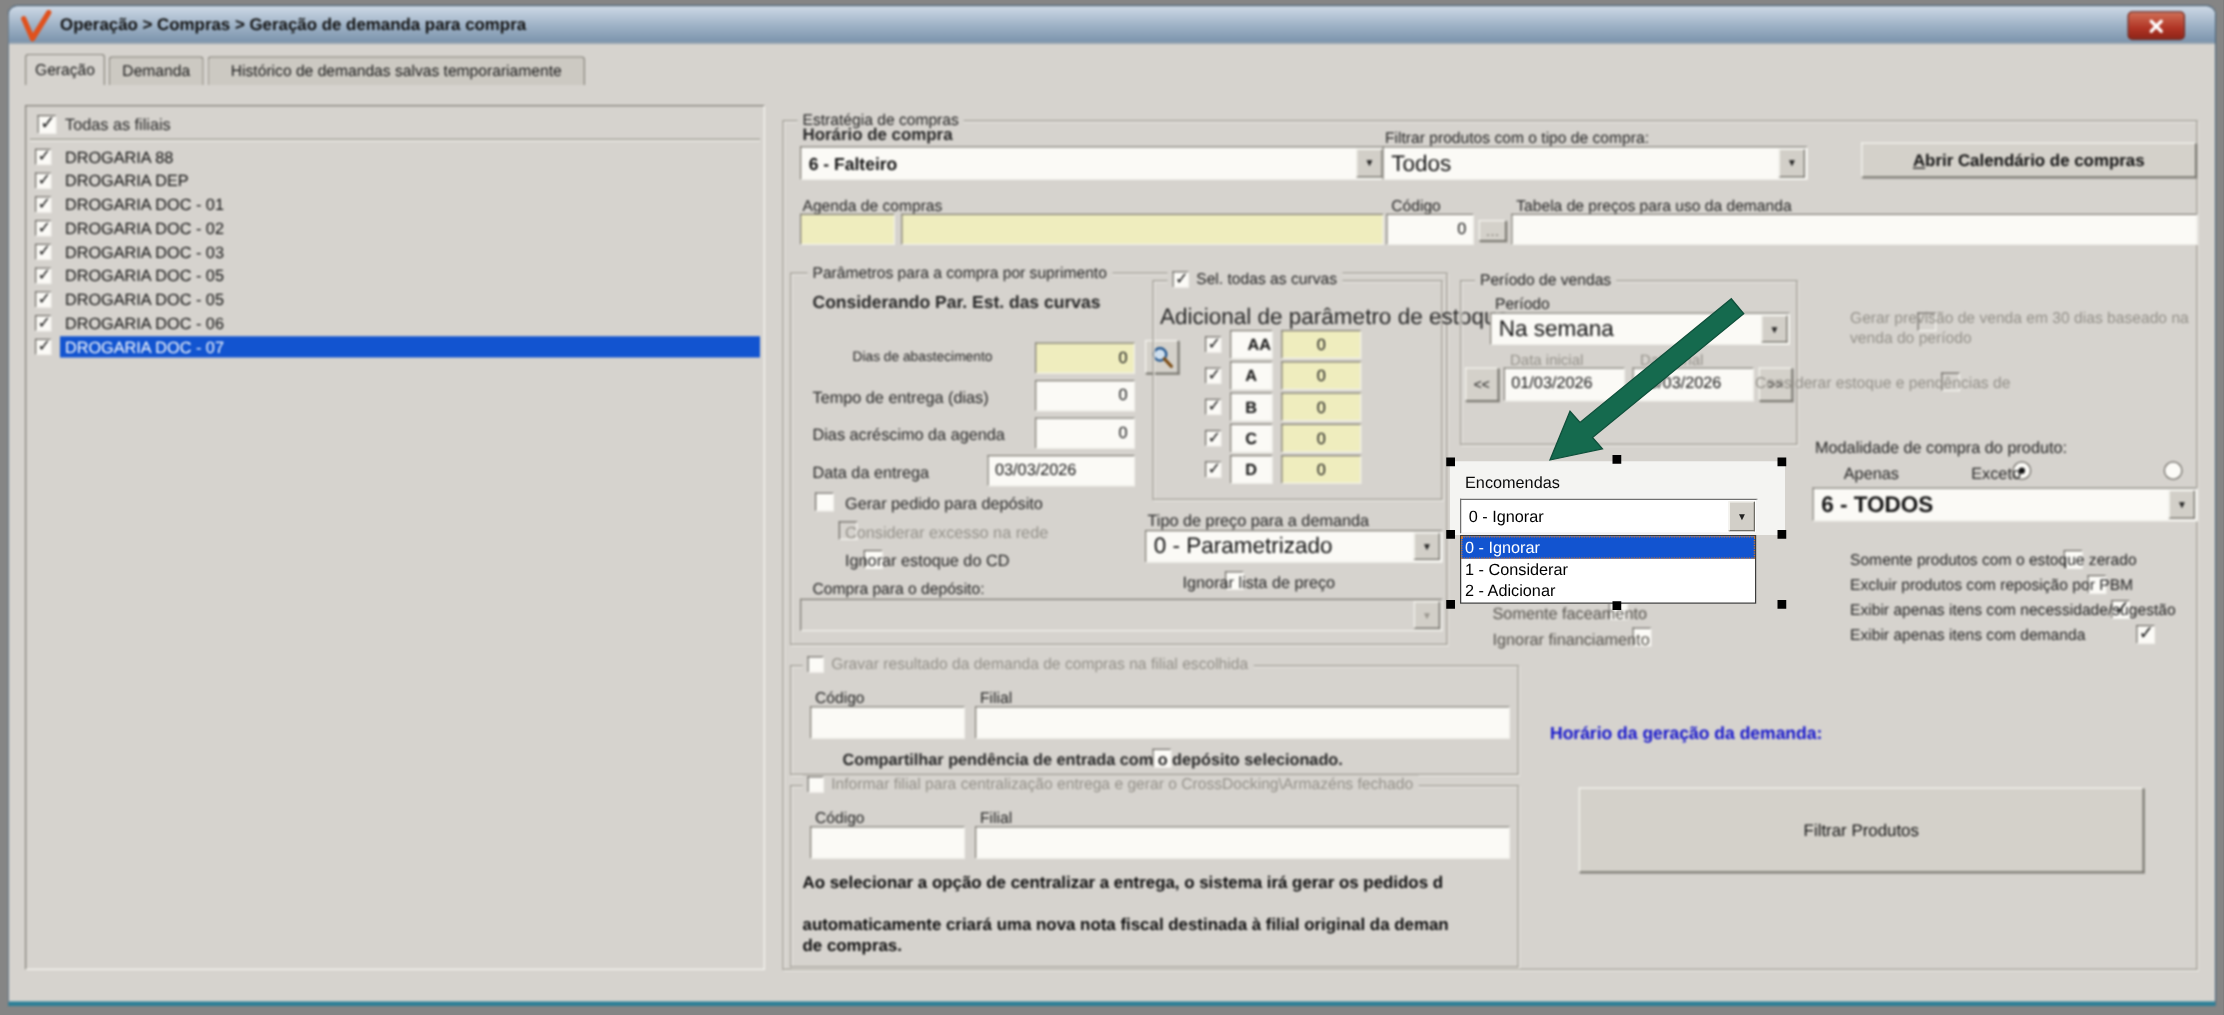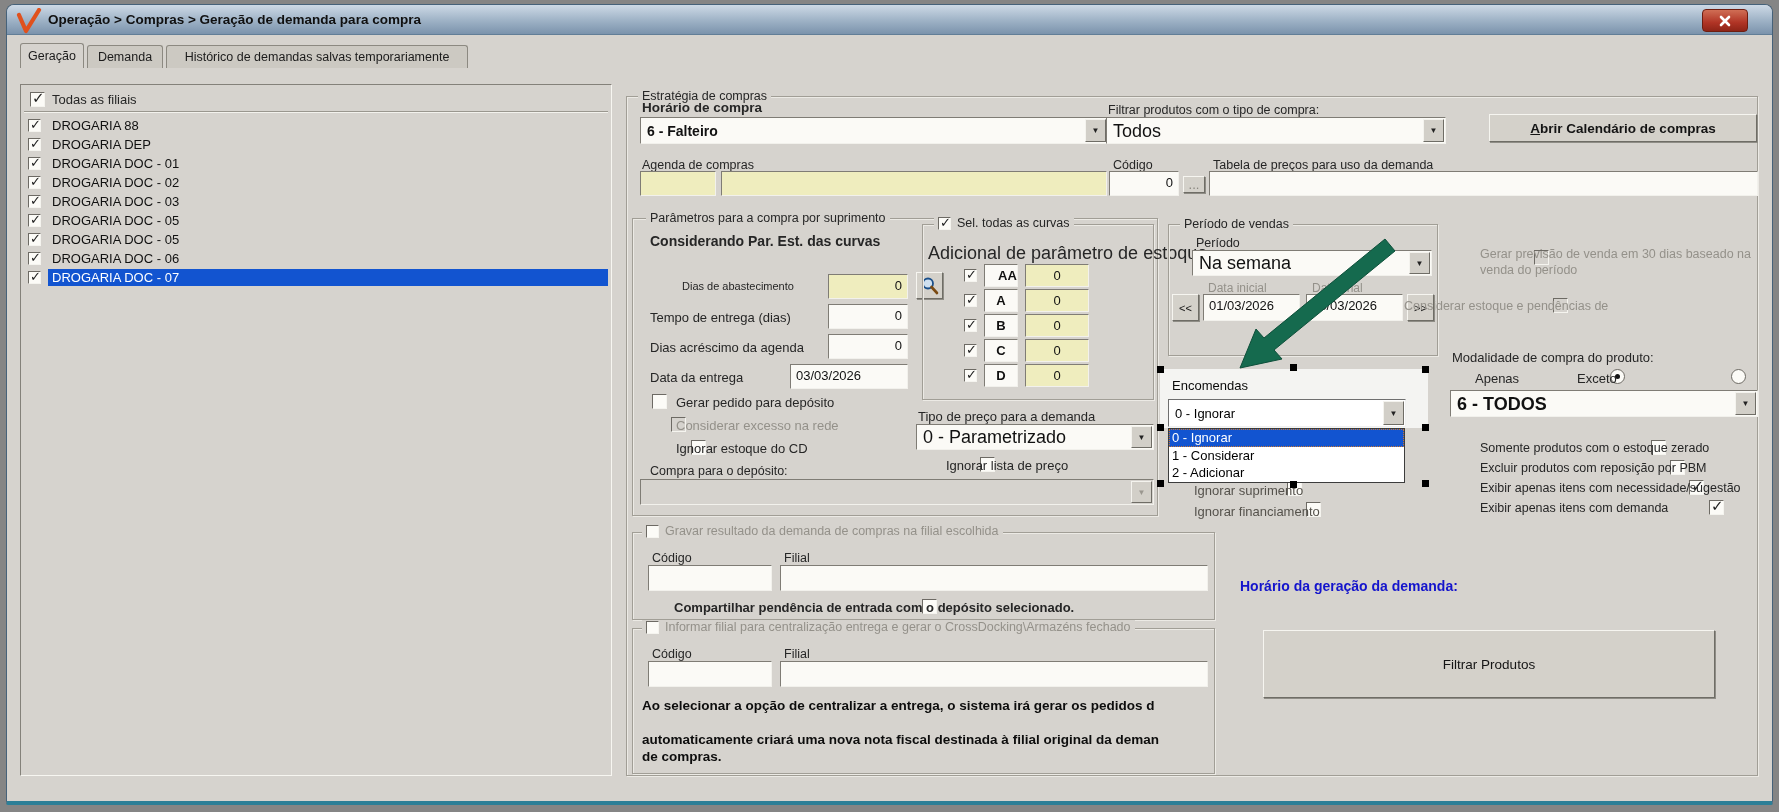--- a/index.html
+++ b/index.html
@@ -253,21 +253,21 @@
     <div class="abs btn" style="left:1407px;top:294px;width:27px;height:27px;font-size:11px">&gt;&gt;</div>
 
     
     <span class="abs cb dis" style="left:1456px;top:250px"></span>
     <div class="abs lab dim" style="left:1480px;top:246px;width:300px;white-space:normal;line-height:16px">Gerar previsão de venda em 30 dias baseado na venda do período</div>
     <span class="abs cb dis" style="left:1456px;top:298px"></span>
     <div class="abs lab dim" style="left:1404px;top:299px;width:288px;overflow:hidden">Considerar estoque e pendências de</div>
 
     
     <span class="abs cb" style="left:1170px;top:481px"></span>
-    <div class="abs lab" style="left:1194px;top:483px;font-size:13px;color:#55524c">Ignorar suprimento</div>
+    <div class="abs lab" style="left:1194px;top:483px;font-size:13px;color:#55524c">Somente faceamento</div>
     <span class="abs cb" style="left:1170px;top:502px"></span>
     <div class="abs lab" style="left:1194px;top:504px;font-size:13px;color:#55524c">Ignorar financiamento</div>
 
     
     <div class="abs lab" style="left:1452px;top:350px;font-size:13px">Modalidade de compra do produto:</div>
     <span class="abs radio on" style="left:1454px;top:369px"></span>
     <div class="abs lab" style="left:1475px;top:371px;font-size:13px">Apenas</div>
     <span class="abs radio" style="left:1556px;top:369px"></span>
     <div class="abs lab" style="left:1577px;top:371px;font-size:13px">Exceto</div>
     <div class="abs combo" style="left:1450px;top:390px;width:308px;height:27px">

